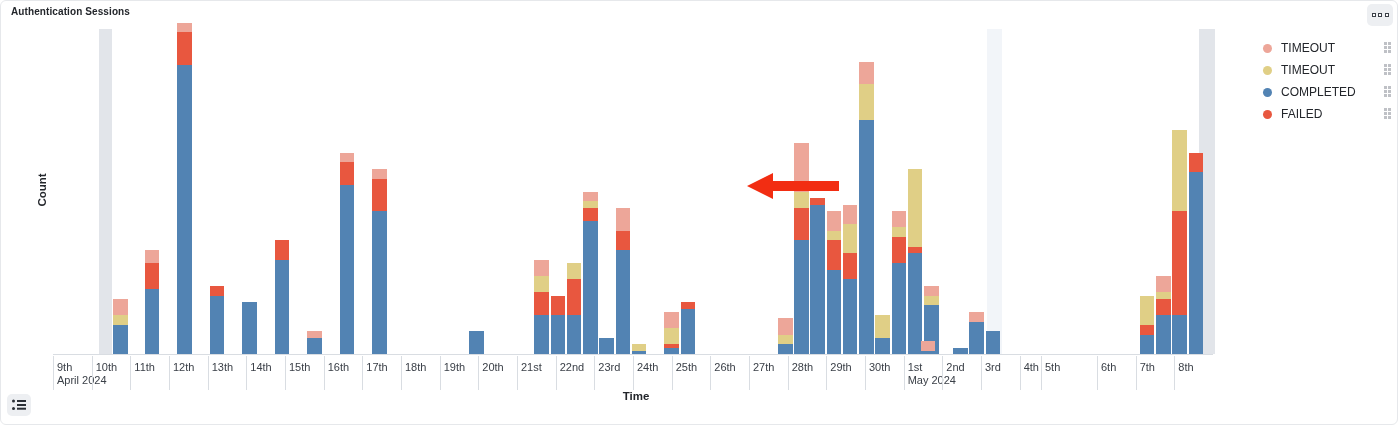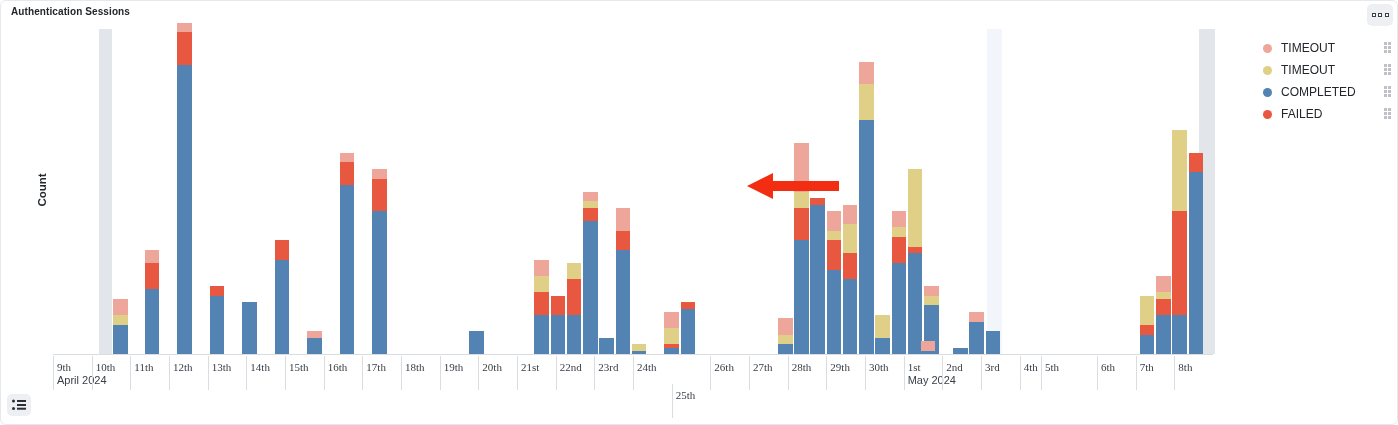--- a/index.html
+++ b/index.html
@@ -51,21 +51,21 @@
   }
 
   
   .ticks{position:absolute;left:52px;top:327px;width:1160px;height:40px;}
   .tick{
     position:absolute;top:0;height:34px;
     border-left:1px solid #d9dde2;
     box-sizing:border-box;
     padding-left:3px;
   }
-  .tick .d{font-size:11px;color:#3b4048;line-height:14px;display:block;padding-top:4px;font-family:Liberation Serif, serif;}
+  .tick .d{font-size:11px;color:#3b4048;line-height:14px;display:block;padding-top:4px;}
   .tick .m{font-size:11px;color:#3b4048;line-height:13px;display:block;white-space:nowrap;}
 
   
   .bar{position:absolute;bottom:0;}
   .seg{position:absolute;left:0;width:100%;}
   .s-completed{background:#5283b3;}
   .s-failed{background:#e8573f;}
   .s-timeout{background:#e0cf86;}
   .s-canceled{background:#eda699;}
   .hiband{position:absolute;bottom:0;background:#e2e5ea;}
@@ -333,21 +333,21 @@
         </div>
         <div class="tick" style="left: 502.667px; width: 38.6667px;">
           <span class="d">22nd</span>
         </div>
         <div class="tick" style="left: 541.333px; width: 38.6667px;">
           <span class="d">23rd</span>
         </div>
         <div class="tick" style="left: 580px; width: 38.6667px;">
           <span class="d">24th</span>
         </div>
-        <div class="tick" style="left: 618.667px; width: 38.6667px; margin-top: 28px;">
+        <div class="tick" style="left: 618.667px; width: 38.6667px;">
           <span class="d">25th</span>
         </div>
         <div class="tick" style="left: 657.333px; width: 38.6667px;">
           <span class="d">26th</span>
         </div>
         <div class="tick" style="left: 696px; width: 38.6667px;">
           <span class="d">27th</span>
         </div>
         <div class="tick" style="left: 734.667px; width: 38.6667px;">
           <span class="d">28th</span>
@@ -379,20 +379,21 @@
         </div>
         <div class="tick" style="left: 1082.67px; width: 38.6667px;">
           <span class="d">7th</span>
         </div>
         <div class="tick" style="left: 1121.33px; width: 38.6667px;">
           <span class="d">8th</span>
         </div>
       </div>
   </div>
 
+  <div class="xlabel">Time</div>
 
   <div class="legend" id="legend">
       <div class="lg-row">
         <span class="lg-dot" style="background: rgb(237, 166, 153);"></span>
         <span class="lg-txt">TIMEOUT</span>
         <span class="lg-grip">
           <i></i>
           <i></i>
           <i></i>
           <i></i>

